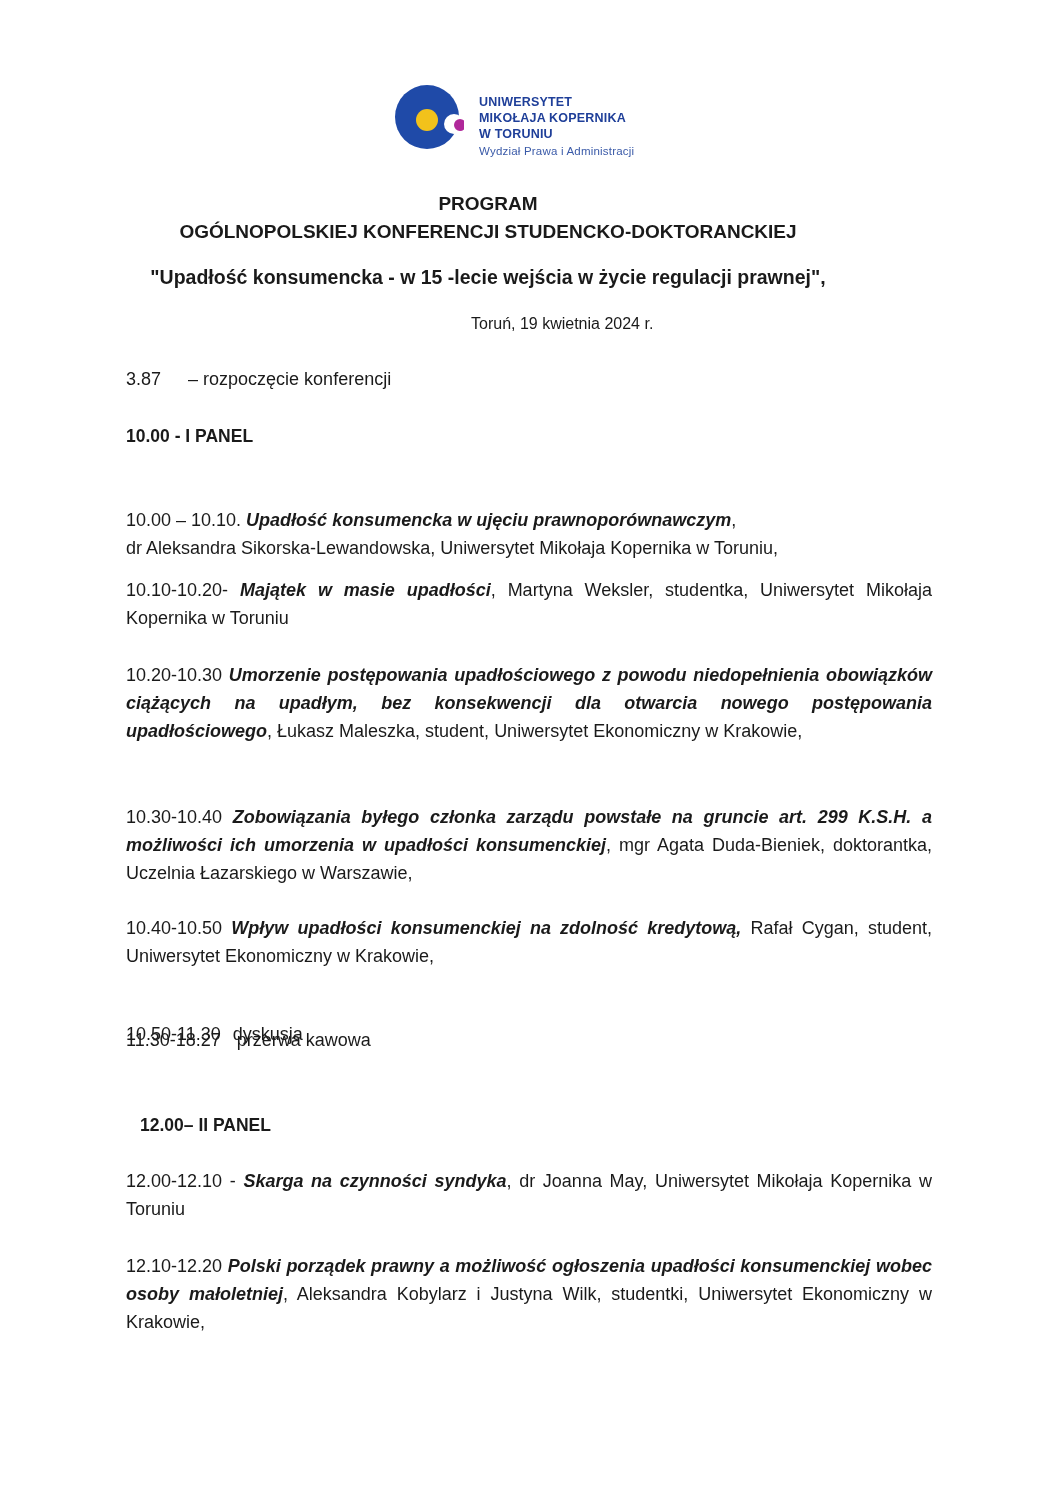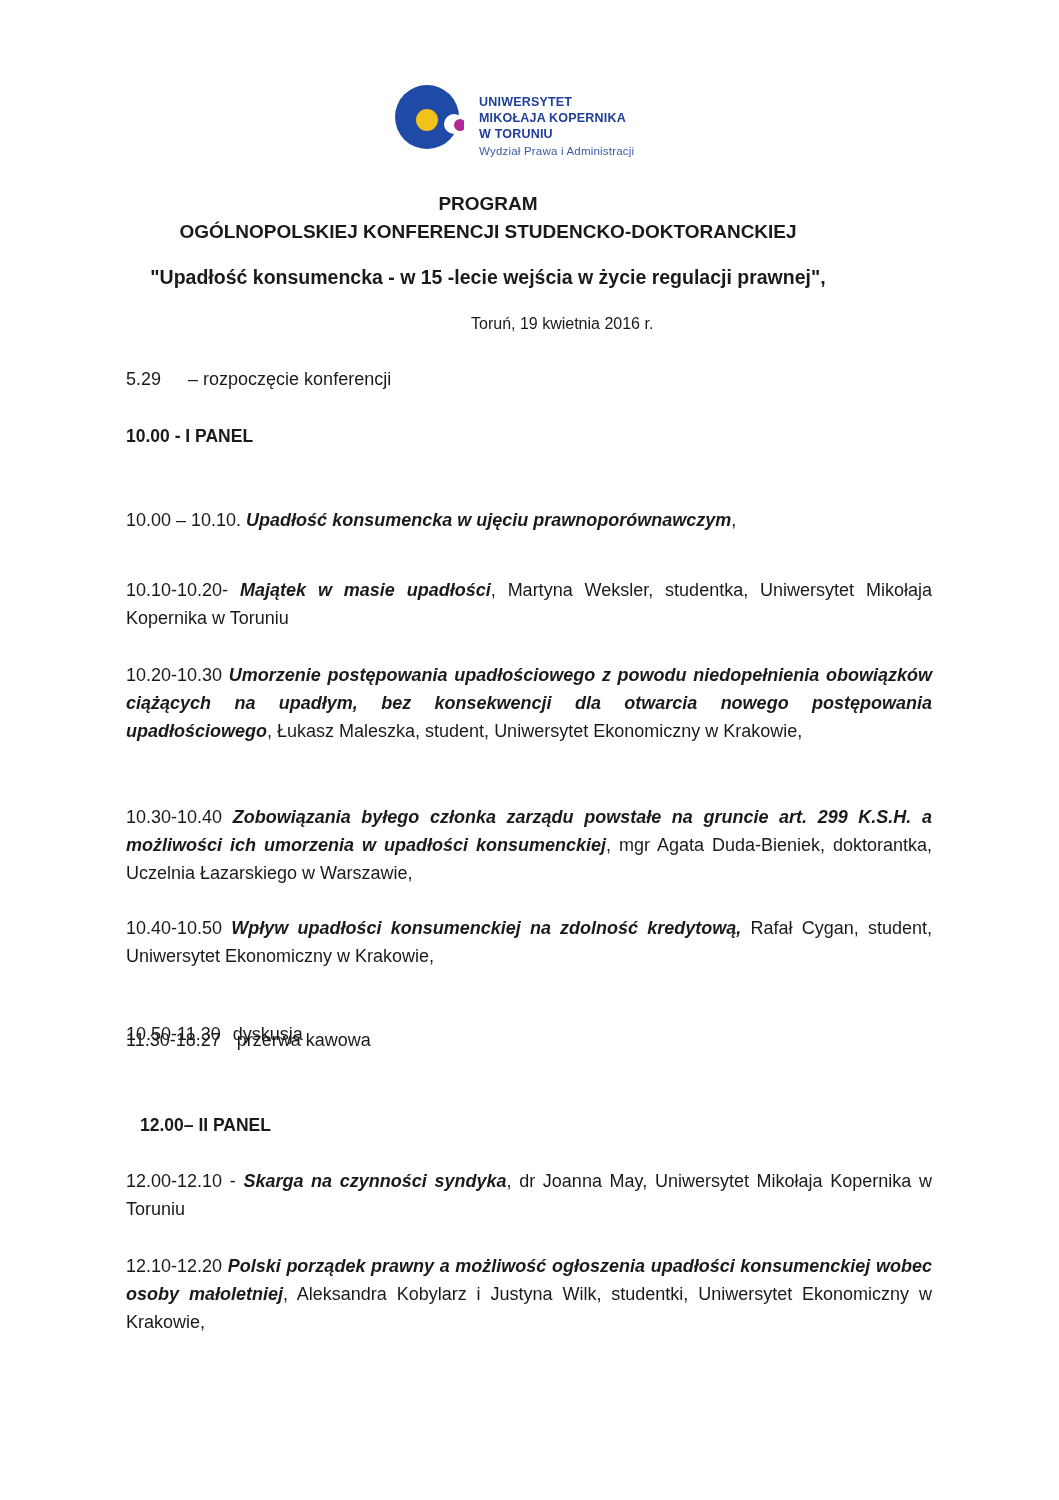--- a/index.html
+++ b/index.html
@@ -102,28 +102,29 @@
     <div>UNIWERSYTET</div>
     <div>MIKOŁAJA KOPERNIKA</div>
     <div>W TORUNIU</div>
     <div class="logo-sub">Wydział Prawa i Administracji</div>
   </div>
 </div>
 
 <div class="title-block t1">PROGRAM</div>
 <div class="title-block t2">OGÓLNOPOLSKIEJ KONFERENCJI STUDENCKO-DOKTORANCKIEJ</div>
 <div class="title-block t3">"Upadłość konsumencka - w 15 -lecie wejścia w życie regulacji prawnej",</div>
-<div class="date">Toruń, 19 kwietnia 2016 r.</div>
+<div class="date">Toruń, 19 kwietnia 2024 r.</div>
 
-<div class="line" style="top:365px;"><span>5.29</span><span style="display:inline-block;width:27px;"></span><span>– rozpoczęcie konferencji</span></div>
+<div class="line" style="top:365px;"><span>3.87</span><span style="display:inline-block;width:27px;"></span><span>– rozpoczęcie konferencji</span></div>
 
 <div class="panel" style="top:422px;">10.00 - I PANEL</div>
 
 <div class="content" style="top:478px;margin-top:28px;">
   <div><span>10.00 – 10.10. </span><span class="talk-title">Upadłość konsumencka w ujęciu prawnoporównawczym</span><span>,</span></div>
+  <div>dr Aleksandra Sikorska-Lewandowska, Uniwersytet Mikołaja Kopernika w Toruniu,</div>
 </div>
 
 <div class="content justify" style="top:576px;">
   <span>10.10-10.20- </span><span class="talk-title">Majątek w masie upadłości</span><span>, Martyna Weksler, studentka, Uniwersytet Mikołaja Kopernika w Toruniu</span>
 </div>
 
 <div class="content justify" style="top:661px;">
   <span>10.20-10.30 </span><span class="talk-title">Umorzenie postępowania upadłościowego z powodu niedopełnienia obowiązków ciążących na upadłym, bez konsekwencji dla otwarcia nowego postępowania upadłościowego</span><span>, Łukasz Maleszka, student, Uniwersytet Ekonomiczny w Krakowie,</span>
 </div>
 

